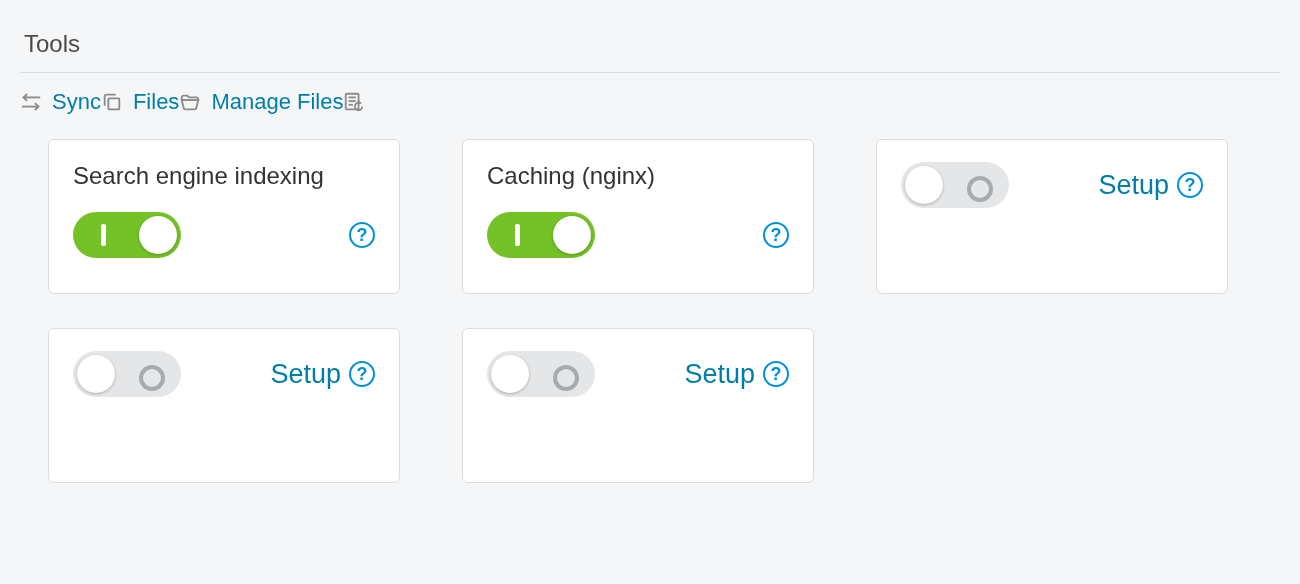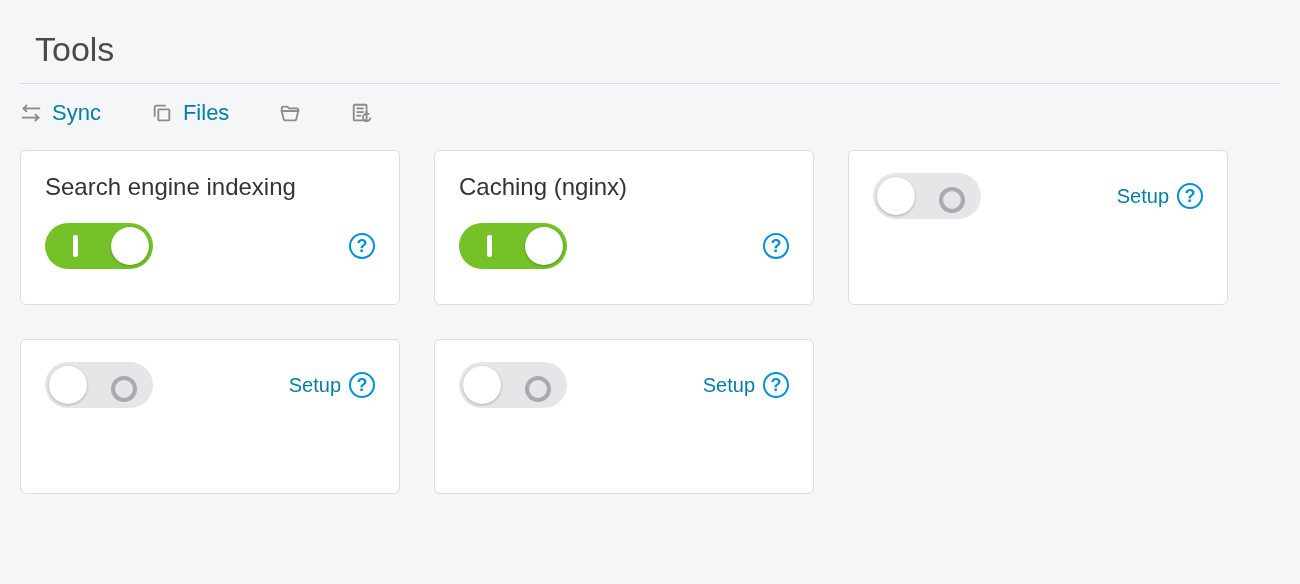--- a/index.html
+++ b/index.html
@@ -5,31 +5,30 @@
   * { box-sizing: border-box; }
   body {
     margin: 0;
     padding: 20px 20px 40px 20px;
     font-family: 'Helvetica Neue', Helvetica, Arial, sans-serif;
     background: #f5f6f7;
     color: #333;
     width: 1300px;
   }
   .page-title {
-    font-size: 34px;
+    font-size: 24px;
     font-weight: 400;
     color: #4a4a4a;
-    margin: 10px 0 14px 15px;
+    margin: 10px 0 14px 4px;
   }
   .hr { border: 0; border-top: 1px solid #d9dde0; margin: 0 0 10px 0; }
 
   .toolbar {
     display: flex;
     align-items: center;
-    gap: 50px;
     padding: 6px 0 24px 0;
   }
   .toolbar-link {
     display: inline-flex;
     align-items: center;
     gap: 10px;
     color: #007ea8;
     font-size: 22px;
     font-weight: 400;
     cursor: pointer;
@@ -41,20 +40,21 @@
     display: grid;
     grid-template-columns: repeat(3, 380px);
     gap: 34px;
   }
   .card {
     background: #fff;
     border: 1px solid #ddd;
     border-radius: 6px;
     padding: 22px 24px 28px 24px;
     min-height: 155px;
+    margin-left: 28px;
   }
   .card-title {
     font-size: 24px;
     font-weight: 400;
     color: #333;
     margin: 0 0 22px 0;
   }
   .card-row {
     display: flex;
     align-items: center;
@@ -98,21 +98,21 @@
     position: absolute;
     top: 12px; left: 28px;
     width: 5px; height: 22px;
     background: #fff;
     border-radius: 2px;
   }
 
   .card-actions { display: inline-flex; align-items: center; gap: 8px; }
   .setup-link {
     color: #007ea8;
-    font-size: 20px;
+    font-size: 27px;
     cursor: pointer;
   }
   .help-icon {
     display: inline-flex;
     align-items: center; justify-content: center;
     width: 26px; height: 26px;
     border: 2.5px solid #0091d9;
     border-radius: 50%;
     color: #0091d9;
     font-size: 18px;
@@ -151,20 +151,21 @@
     <span>Files</span>
   </a>
 
   <a class="toolbar-link">
     <span class="icon">
       <svg width="22" height="22" viewBox="0 0 24 24" fill="none" stroke="currentColor" stroke-width="2">
         <path d="M3 7a2 2 0 0 1 2-2h4l2 2h8a2 2 0 0 1 2 2v1H3z"></path>
         <path d="M3 10h18l-2 8a2 2 0 0 1-2 2H7a2 2 0 0 1-2-2z"></path>
       </svg>
     </span>
+    <span>Manage Files</span>
   </a>
 
   <a class="toolbar-link">
     <span class="icon">
       <svg width="22" height="22" viewBox="0 0 24 24" fill="none" stroke="currentColor" stroke-width="2">
         <rect x="3" y="3" width="14" height="17" rx="1"></rect>
         <line x1="6" y1="7" x2="14" y2="7"></line>
           <line x1="6" y1="11" x2="14" y2="11"></line>
           <line x1="6" y1="15" x2="11" y2="15"></line>
         <path d="M21 17a4 4 0 1 1-4-4"></path>

